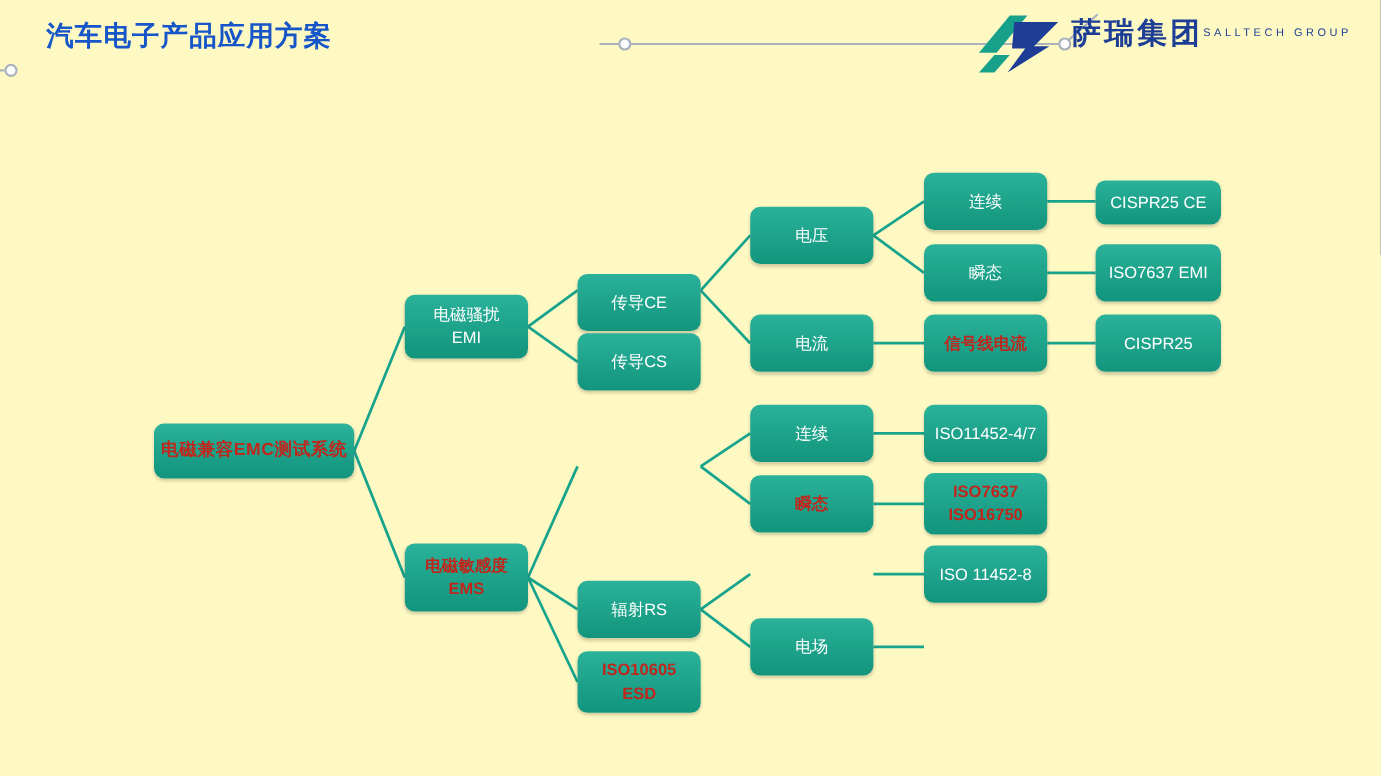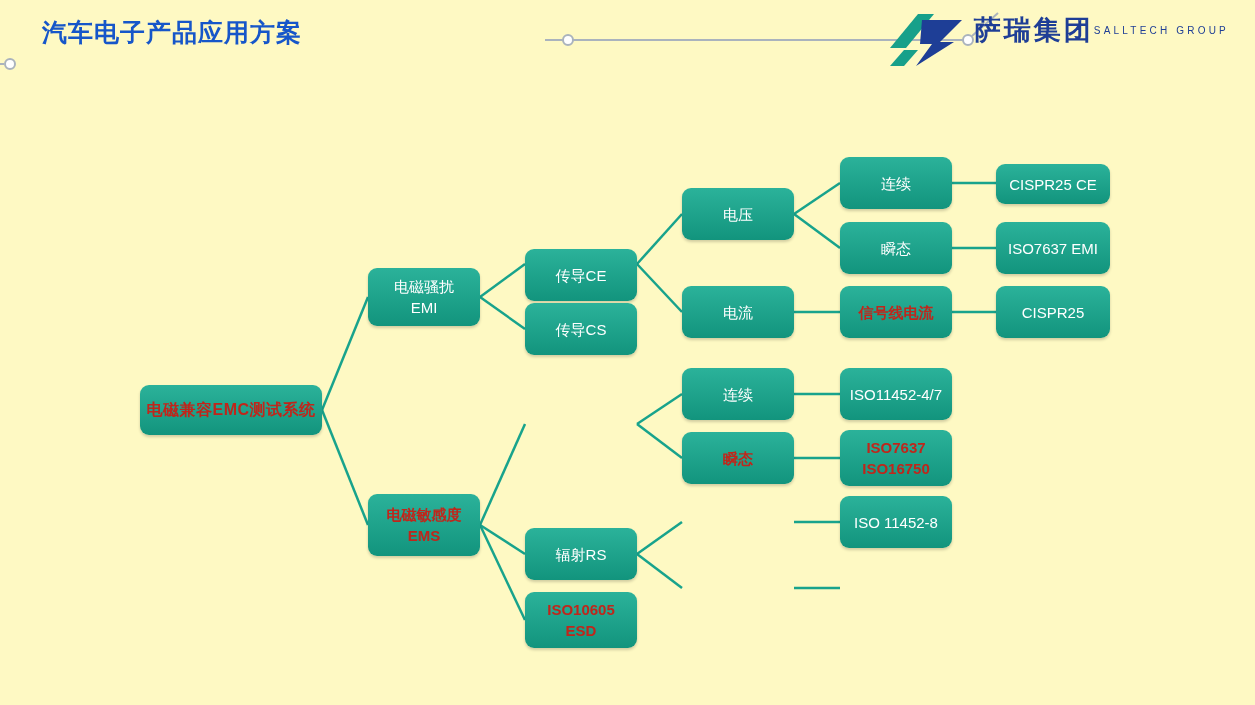--- a/index.html
+++ b/index.html
@@ -118,19 +118,20 @@
     <div class="node red" style="left:840px;top:286px;width:112px;height:52px">信号线电流</div>
     <div class="node" style="left:996px;top:286px;width:114px;height:52px">CISPR25</div>
 
     <div class="node" style="left:682px;top:368px;width:112px;height:52px">连续</div>
     <div class="node red" style="left:682px;top:432px;width:112px;height:52px">瞬态</div>
     <div class="node" style="left:840px;top:368px;width:112px;height:52px">ISO11452-4/7</div>
     <div class="node red" style="left:840px;top:430px;width:112px;height:56px">ISO7637
 ISO16750</div>
 
     <div class="node" style="left:525px;top:528px;width:112px;height:52px">辐射RS</div>
+    <div class="node" style="left:682px;top:562px;width:112px;height:52px">电场</div>
     <div class="node" style="left:840px;top:496px;width:112px;height:52px">ISO 11452-8</div>
 
     <div class="node red" style="left:525px;top:592px;width:112px;height:56px">ISO10605
 ESD</div>
 
   </div>
 </div>
 
 </body></html>

